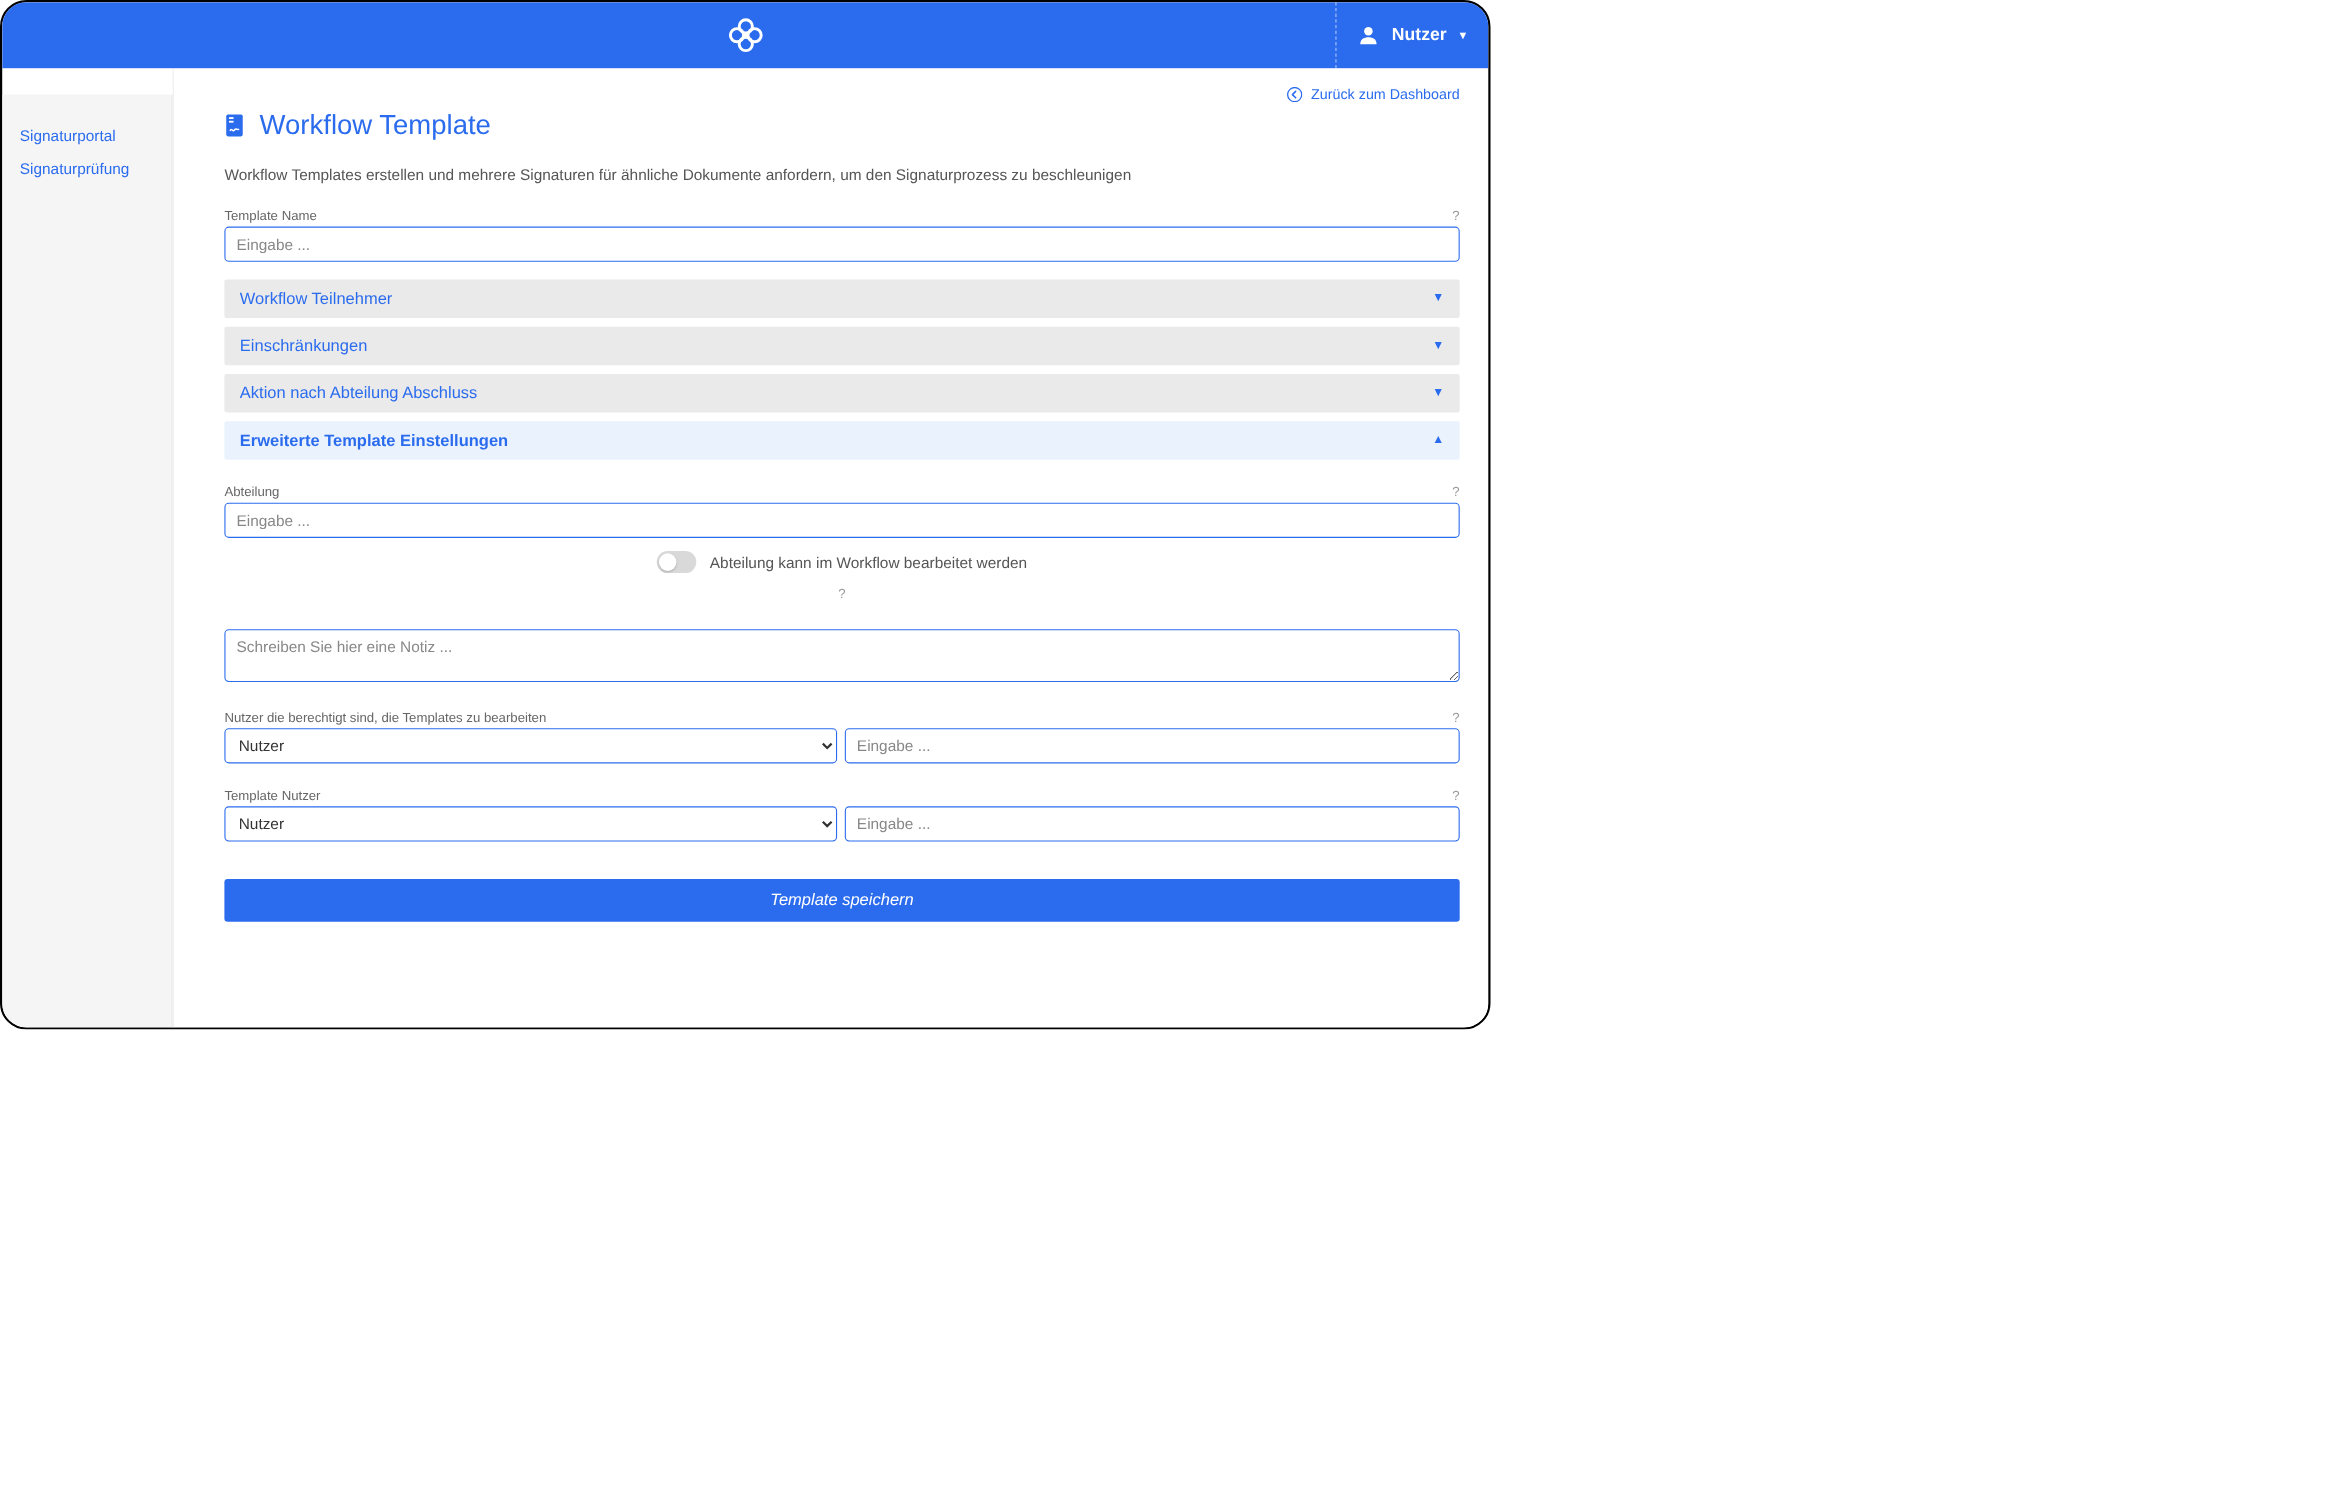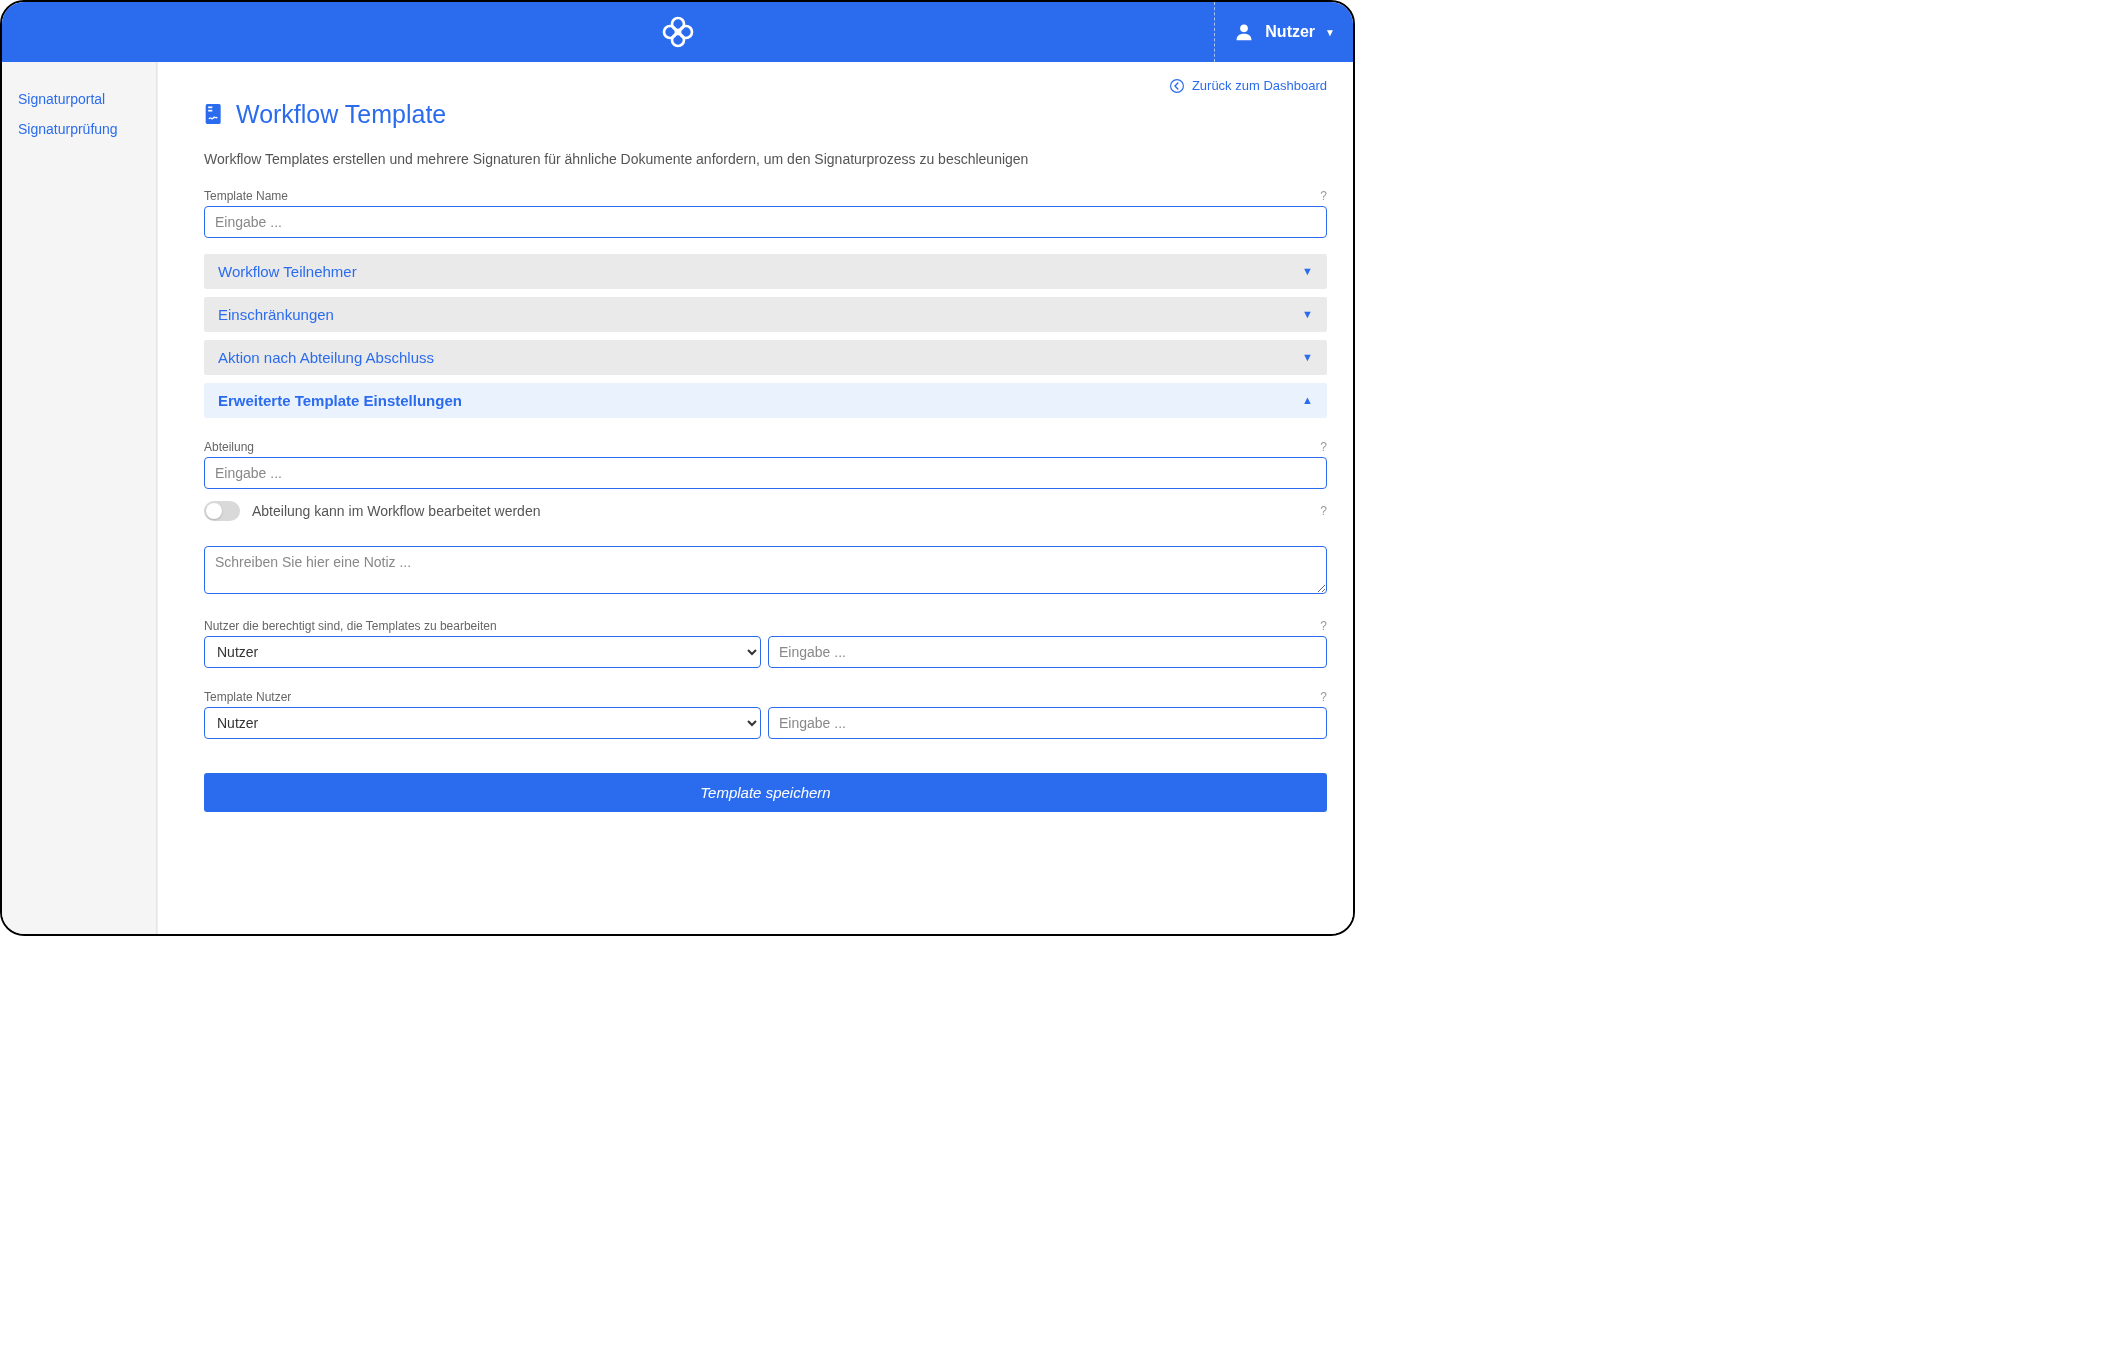--- a/index.html
+++ b/index.html
@@ -52,20 +52,21 @@
       flex: 1;
       display: flex;
       overflow: hidden;
     }
     .sidebar {
       width: 155px;
       background: #f5f5f5;
       border-right: 1px solid #e5e5e5;
       padding-top: 22px;
       flex-shrink: 0;
+      margin-top: 24px;
     }
     .sidebar a {
       display: block;
       padding: 7px 16px;
       color: #2B6CEE;
       font-size: 14px;
       text-decoration: none;
       cursor: pointer;
     }
     .main-scroll {
@@ -140,20 +141,21 @@
     }
     .acc-item.expanded { background: #eaf2fe; font-weight: bold; }
     .acc-title { color: #2B6CEE; font-size: 15px; }
     .acc-caret { color: #2B6CEE; font-size: 11px; }
     .toggle-row {
       display: flex;
       align-items: center;
       gap: 12px;
       margin-top: 12px;
       justify-content: space-between;
+      flex-direction: column;
     }
     .toggle-left { display:flex; align-items:center; gap: 12px; }
     .toggle {
       width: 36px; height: 20px; border-radius: 999px;
       background: #d9d9d9; position: relative; cursor: pointer;
       flex-shrink: 0;
     }
     .toggle .knob {
       width: 16px; height: 16px; background: #fff; border-radius: 50%;
       position: absolute; top: 2px; left: 2px;

